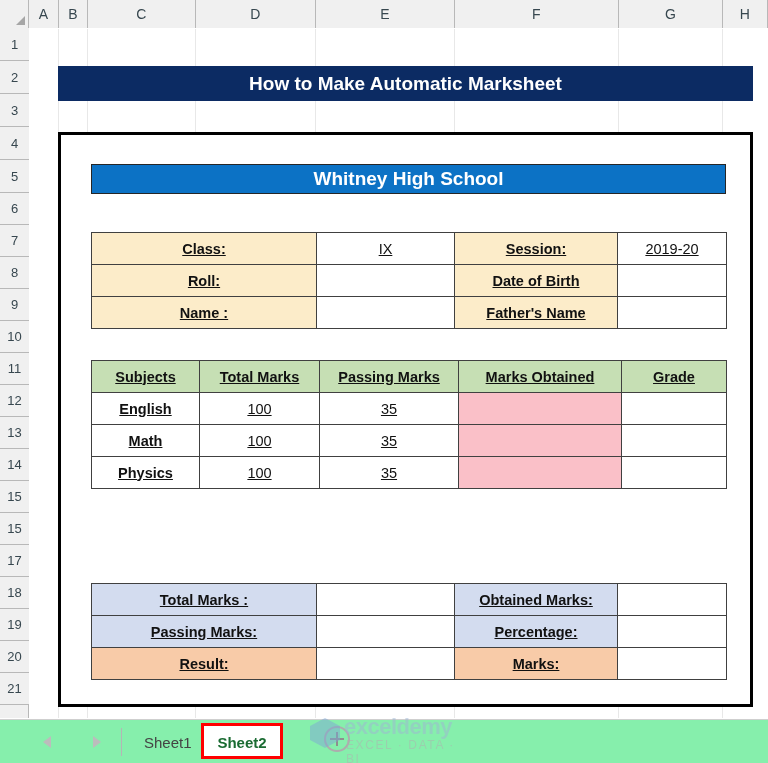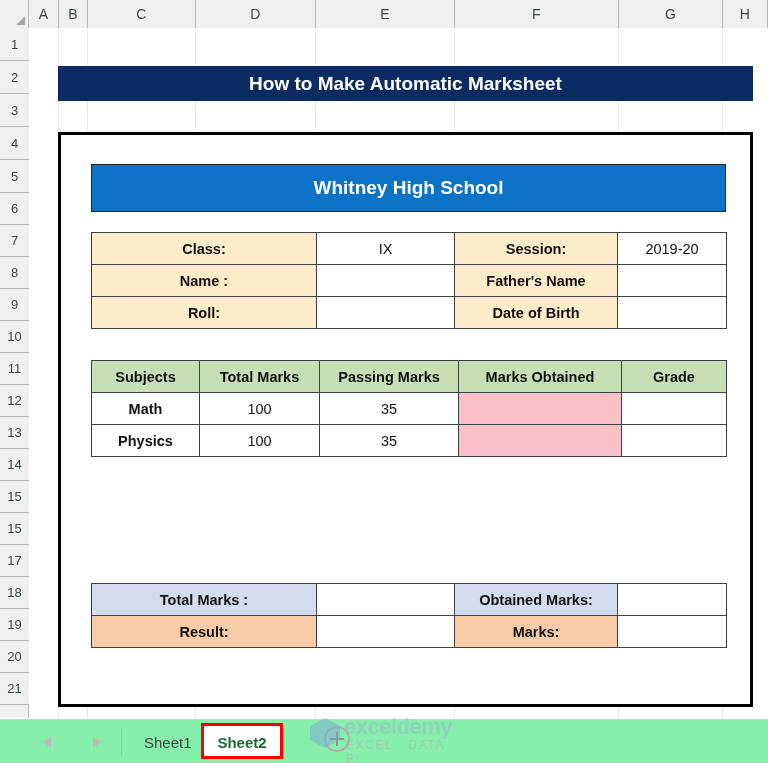--- a/index.html
+++ b/index.html
@@ -106,21 +106,21 @@
     position: absolute;
     left: 58px; top: 132px;
     width: 695px; height: 575px;
     border: 3px solid #000000;
     background: #ffffff;
   }
 
   .school-banner {
     position: absolute;
     left: 30px; top: 29px;
-    width: 635px; height: 48px;
+    width: 635px; height: 30px;
     background: #0c72c5;
     border: 1px solid #262626;
     display: flex;
     align-items: center;
     justify-content: center;
     color: #ffffff;
     font-size: 19px;
     font-weight: bold;
   }
 
@@ -130,20 +130,21 @@
     border-collapse: collapse;
     table-layout: fixed;
   }
   .tblock td {
     border: 1px solid #404040;
     height: 32px;
     font-size: 14.5px;
     text-align: center;
     vertical-align: middle;
     color: #111111;
+    text-decoration: underline;
   }
   .lbl { font-weight: bold; }
 
   .bg-cream  { background: #fcecc9; }
   .bg-green  { background: #c6dfb4; }
   .bg-pink   { background: #fac0c8; }
   .bg-blue   { background: #d3dcef; }
   .bg-peach  { background: #f8cba8; }
   .bg-white  { background: #ffffff; }
 
@@ -327,29 +328,29 @@
           <col style="width:109px">
       </colgroup>
       <tbody>
         <tr>
           <td class="lbl bg-cream">Class:</td>
           <td class="bg-white">IX</td>
           <td class="lbl bg-cream">Session:</td>
           <td class="bg-white">2019-20</td>
         </tr>
         <tr>
+          <td class="lbl bg-cream">Roll:</td>
+          <td class="bg-white"></td>
+          <td class="lbl bg-cream">Date of Birth</td>
+          <td class="bg-white"></td>
+        </tr>
+        <tr>
           <td class="lbl bg-cream">Name :</td>
           <td class="bg-white"></td>
           <td class="lbl bg-cream">Father's Name</td>
-          <td class="bg-white"></td>
-        </tr>
-        <tr>
-          <td class="lbl bg-cream">Roll:</td>
-          <td class="bg-white"></td>
-          <td class="lbl bg-cream">Date of Birth</td>
           <td class="bg-white"></td>
         </tr>
       </tbody>
     </table>
 
     <table class="tblock" id="marks-table">
       <colgroup>
         <col style="width:108px">
           <col style="width:120px">
         <col style="width:139px">
@@ -358,20 +359,27 @@
       </colgroup>
       <tbody>
         <tr>
           <td class="lbl bg-green">Subjects</td>
           <td class="lbl bg-green">Total Marks</td>
           <td class="lbl bg-green">Passing Marks</td>
           <td class="lbl bg-green">Marks Obtained</td>
           <td class="lbl bg-green">Grade</td>
         </tr>
         <tr>
+          <td class="lbl bg-white">English</td>
+          <td class="bg-white">100</td>
+          <td class="bg-white">35</td>
+          <td class="bg-pink"></td>
+          <td class="bg-white"></td>
+        </tr>
+        <tr>
           <td class="lbl bg-white">Math</td>
           <td class="bg-white">100</td>
           <td class="bg-white">35</td>
           <td class="bg-pink"></td>
           <td class="bg-white"></td>
         </tr>
         <tr>
           <td class="lbl bg-white">Physics</td>
           <td class="bg-white">100</td>
           <td class="bg-white">35</td>
@@ -389,20 +397,26 @@
           <col style="width:109px">
       </colgroup>
       <tbody>
         <tr>
           <td class="lbl bg-blue">Total Marks :</td>
           <td class="bg-white"></td>
           <td class="lbl bg-blue">Obtained Marks:</td>
           <td class="bg-white"></td>
         </tr>
         <tr>
+          <td class="lbl bg-blue">Passing Marks:</td>
+          <td class="bg-white"></td>
+          <td class="lbl bg-blue">Percentage:</td>
+          <td class="bg-white"></td>
+        </tr>
+        <tr>
           <td class="lbl bg-peach">Result:</td>
           <td class="bg-white"></td>
           <td class="lbl bg-peach">Marks:</td>
           <td class="bg-white"></td>
         </tr>
       </tbody>
     </table>
 
   </div>
 

